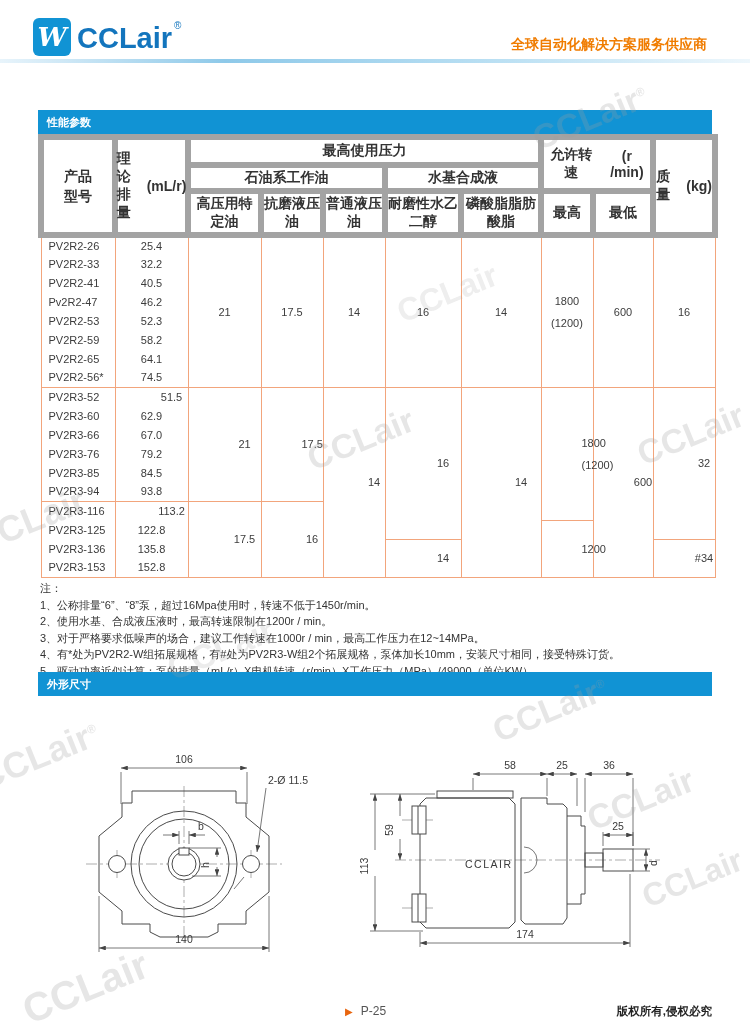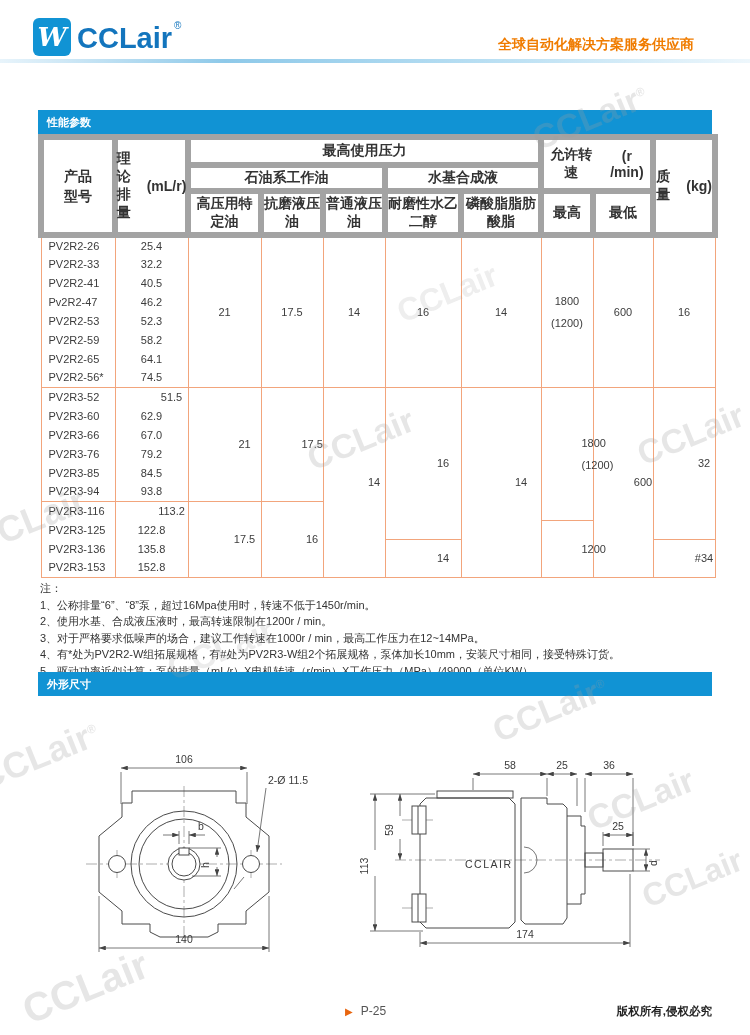--- a/index.html
+++ b/index.html
@@ -12,21 +12,21 @@
   
   .hdr { position:absolute; left:0; top:0; width:750px; height:64px; }
   .logo { position:absolute; left:33px; top:18px; display:flex; align-items:flex-start; }
   .logo-icon {
     width:38px; height:38px; background:#1193d4; border-radius:6px;
     display:flex; align-items:center; justify-content:center;
     color:#fff; font-family:"DejaVu Serif",serif; font-style:italic; font-weight:bold; font-size:26px;
   }
   .logo-text { color:#1375bd; font-weight:bold; font-size:29px; letter-spacing:0; margin-left:6px; margin-top:4px; }
   .logo-reg { color:#1375bd; font-size:10px; margin-left:2px; margin-top:2px; }
-  .tagline { position:absolute; right:56px; top:36px; color:#f07c00; font-weight:bold; font-size:14px; }
+  .tagline { position:absolute; right:43px; top:36px; color:#f07c00; font-weight:bold; font-size:14px; }
   .hdr-rule { position:absolute; left:0; top:59px; width:750px; height:4px;
     background:linear-gradient(90deg,#e8f4fb 0%,#8ec9e9 30%,#bfe2f4 70%,#eef7fc 100%); }
   
   .bar { position:absolute; left:38px; width:674px; height:24px; background:#1193d4;
     color:#fff; font-size:11px; font-weight:bold; line-height:24px; padding-left:9px; }
   .bar-perf { top:110px; }
   .bar-dims { top:672px; }
   
   .perf-table { position:absolute; left:38px; top:134px; width:674px;
     border-collapse:collapse; table-layout:fixed; font-size:11px; color:#3c3c3c;

